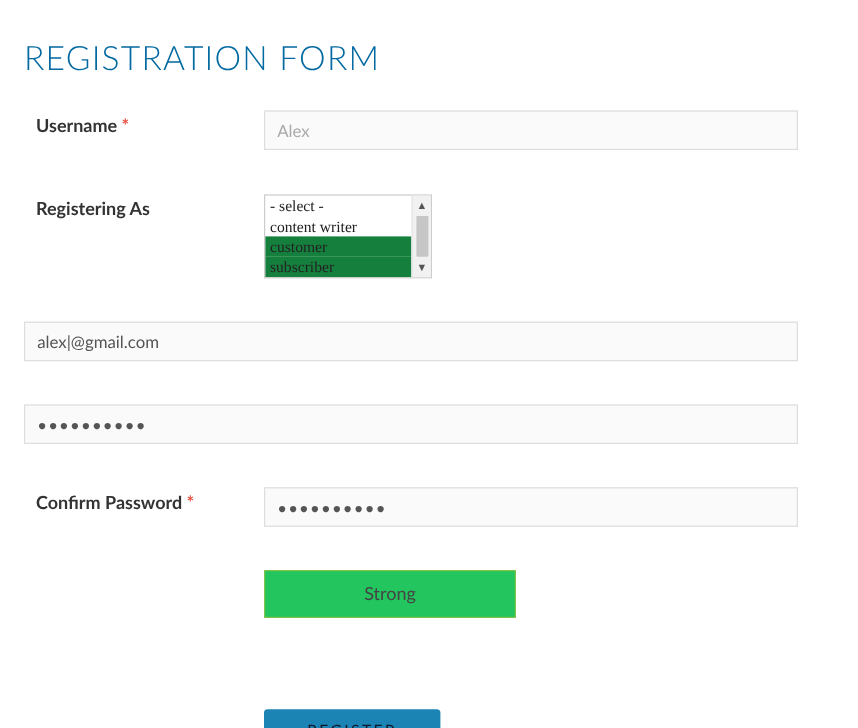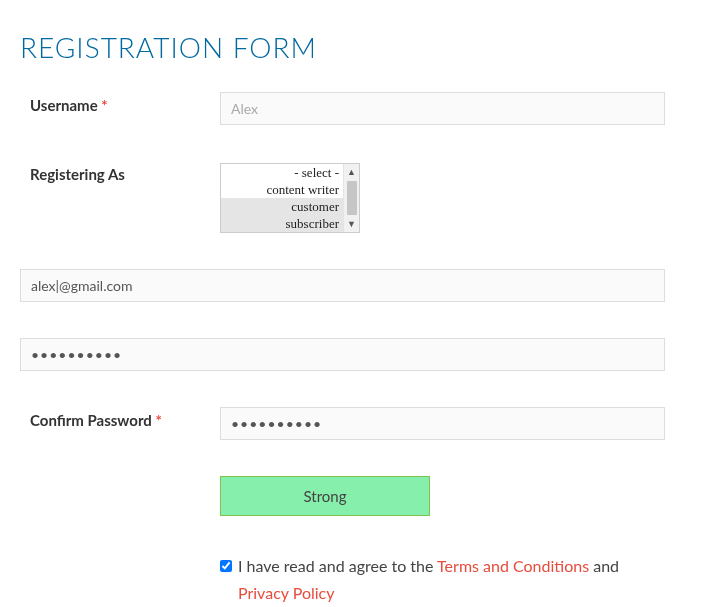--- a/index.html
+++ b/index.html
@@ -75,24 +75,23 @@
     .listbox-items {
       flex: 1;
       overflow: hidden;
     }
     .listbox-item {
       padding: 0px 4px;
       line-height: 17px;
       color: #222;
       cursor: pointer;
       white-space: nowrap;
-      text-align: right;
     }
     .listbox-item.selected {
-      background: #e5e5e5;
+      background: #15803d;
     }
     .listbox-scroll {
       width: 16px;
       background: #f1f1f1;
       display: flex;
       flex-direction: column;
       justify-content: space-between;
       align-items: center;
       border-left: 1px solid #e4e4e4;
     }
@@ -113,21 +112,21 @@
       margin: 1px 0;
       border-radius: 1px;
     }
     .strength-row .field-col {
       padding-right: 30px;
     }
     .strength-bar {
       width: 210px;
       padding: 10px 0;
       text-align: center;
-      background: #86efac;
+      background: #22c55e;
       border: 1px solid #7fc24c;
       color: #444;
       font-size: 15px;
     }
     .terms-row .field-col {
       display: flex;
       align-items: flex-start;
       gap: 6px;
       flex-wrap: wrap;
       font-size: 16px;
@@ -222,26 +221,20 @@
 
 <div class="form-row strength-row">
   <div class="label-col"></div>
   <div class="field-col">
     <div class="strength-bar">Strong</div>
   </div>
 </div>
 
 <div class="form-row terms-row">
   <div class="label-col"></div>
-  <div class="field-col">
-    <input type="checkbox" checked="" style="">
-    <span class="terms-text">
-      <span>I have read and agree to the </span><a href="#">Terms and Conditions</a><span> and </span><a href="#">Privacy Policy</a>
-    </span>
-  </div>
 </div>
 
 <div class="form-row">
   <div class="label-col"></div>
   <div class="field-col">
     <button class="submit-btn">REGISTER</button>
   </div>
 </div>
 
 </body></html>

